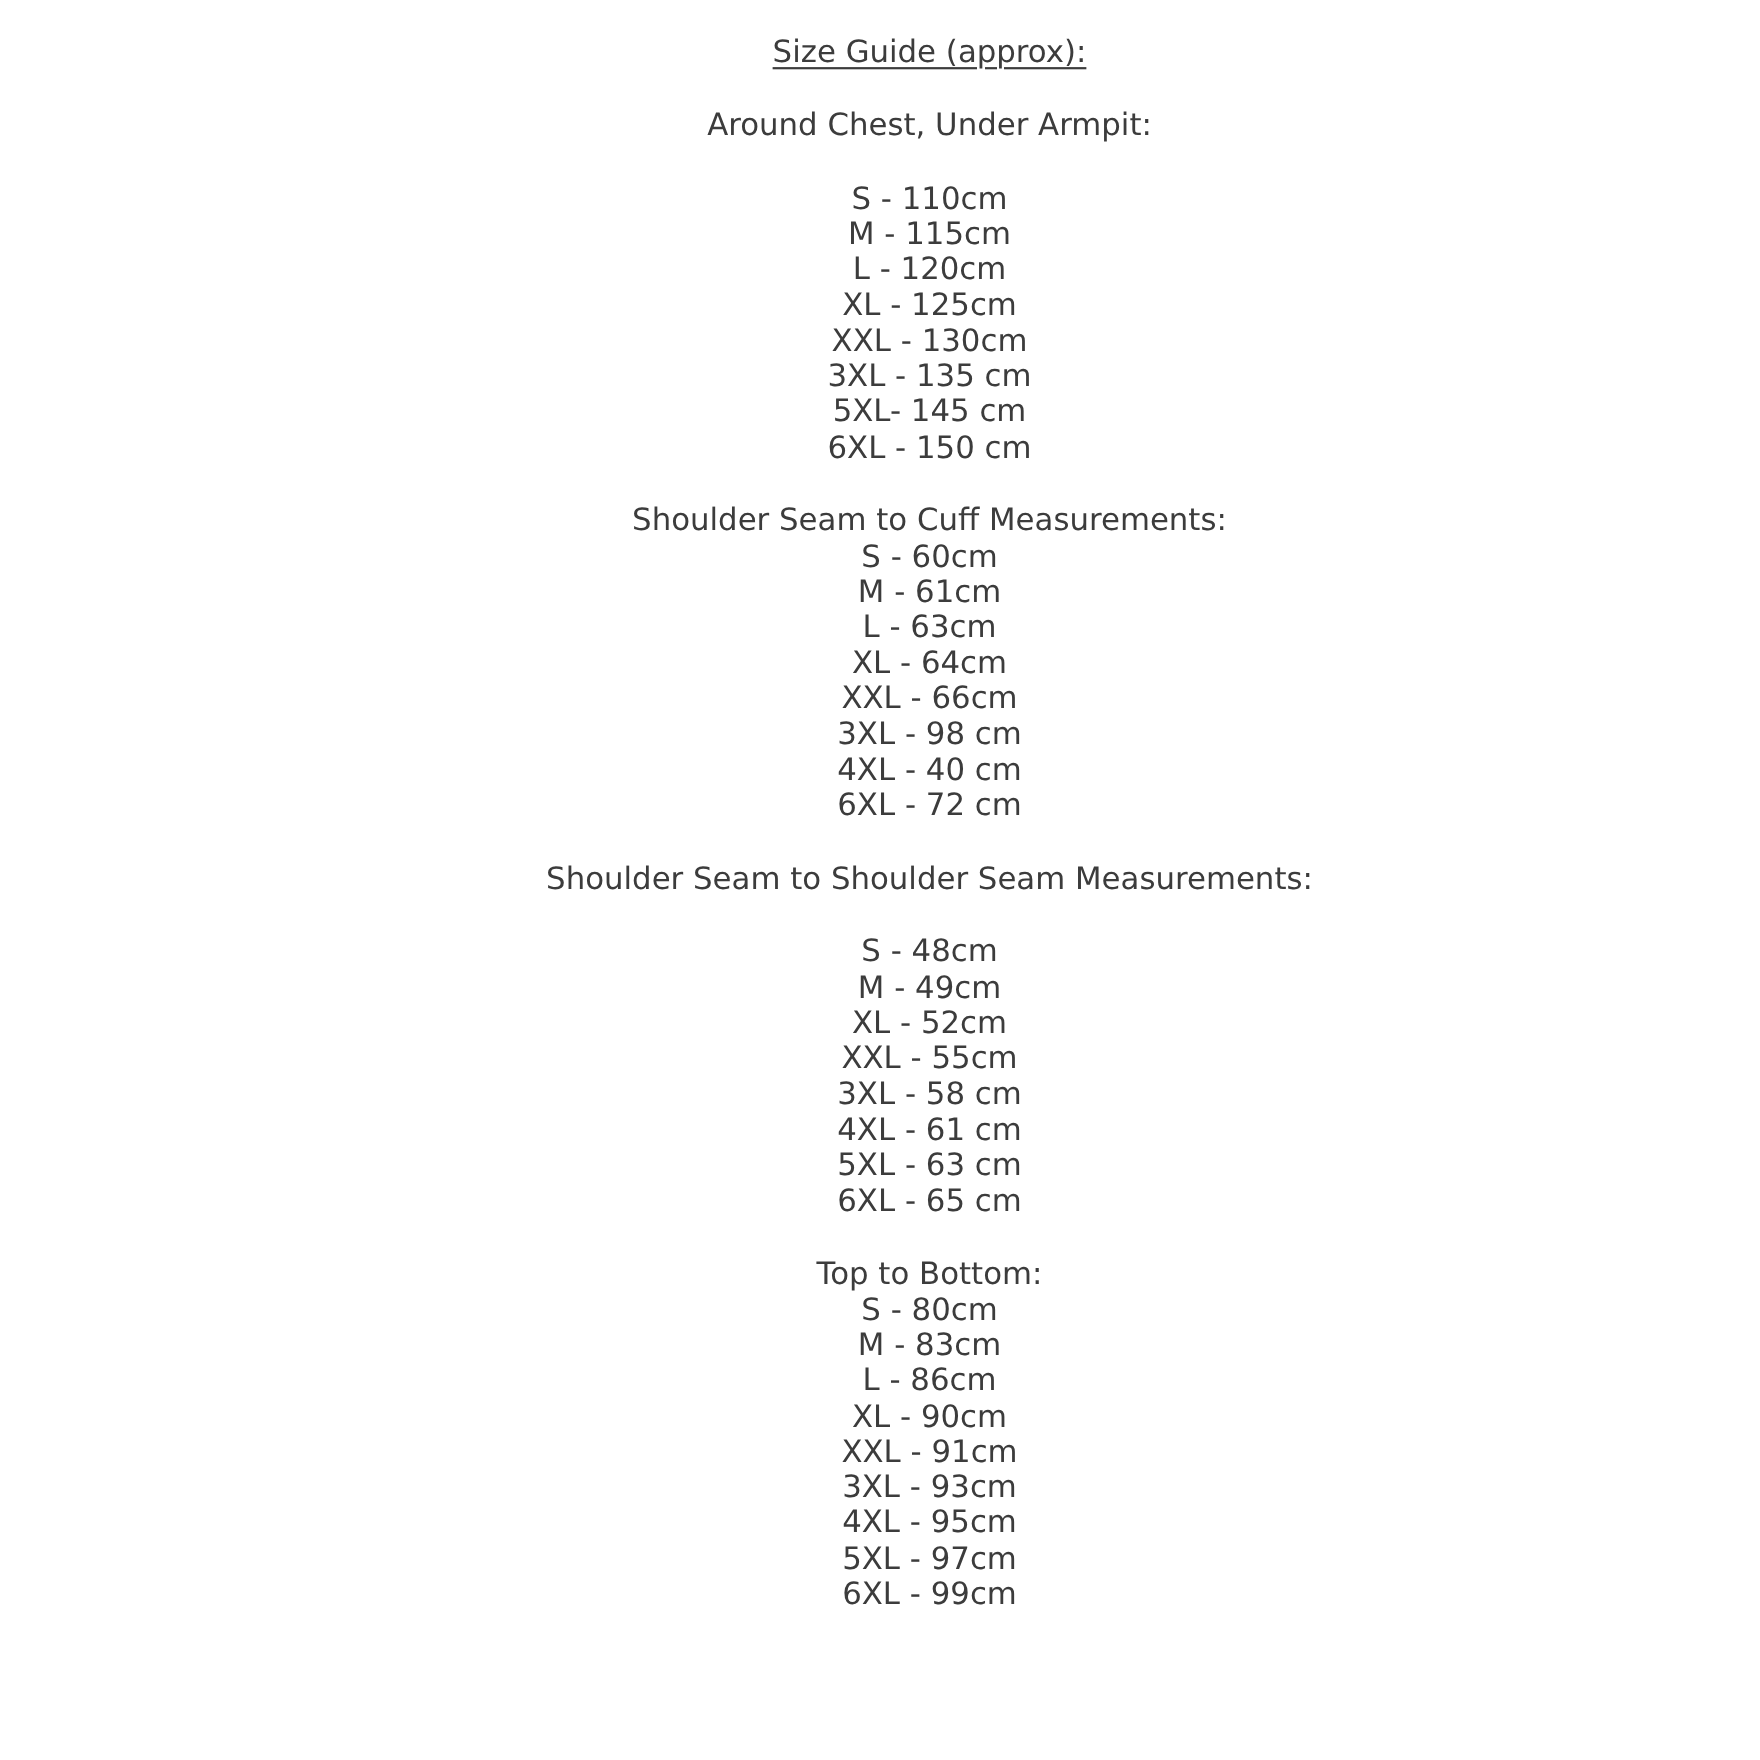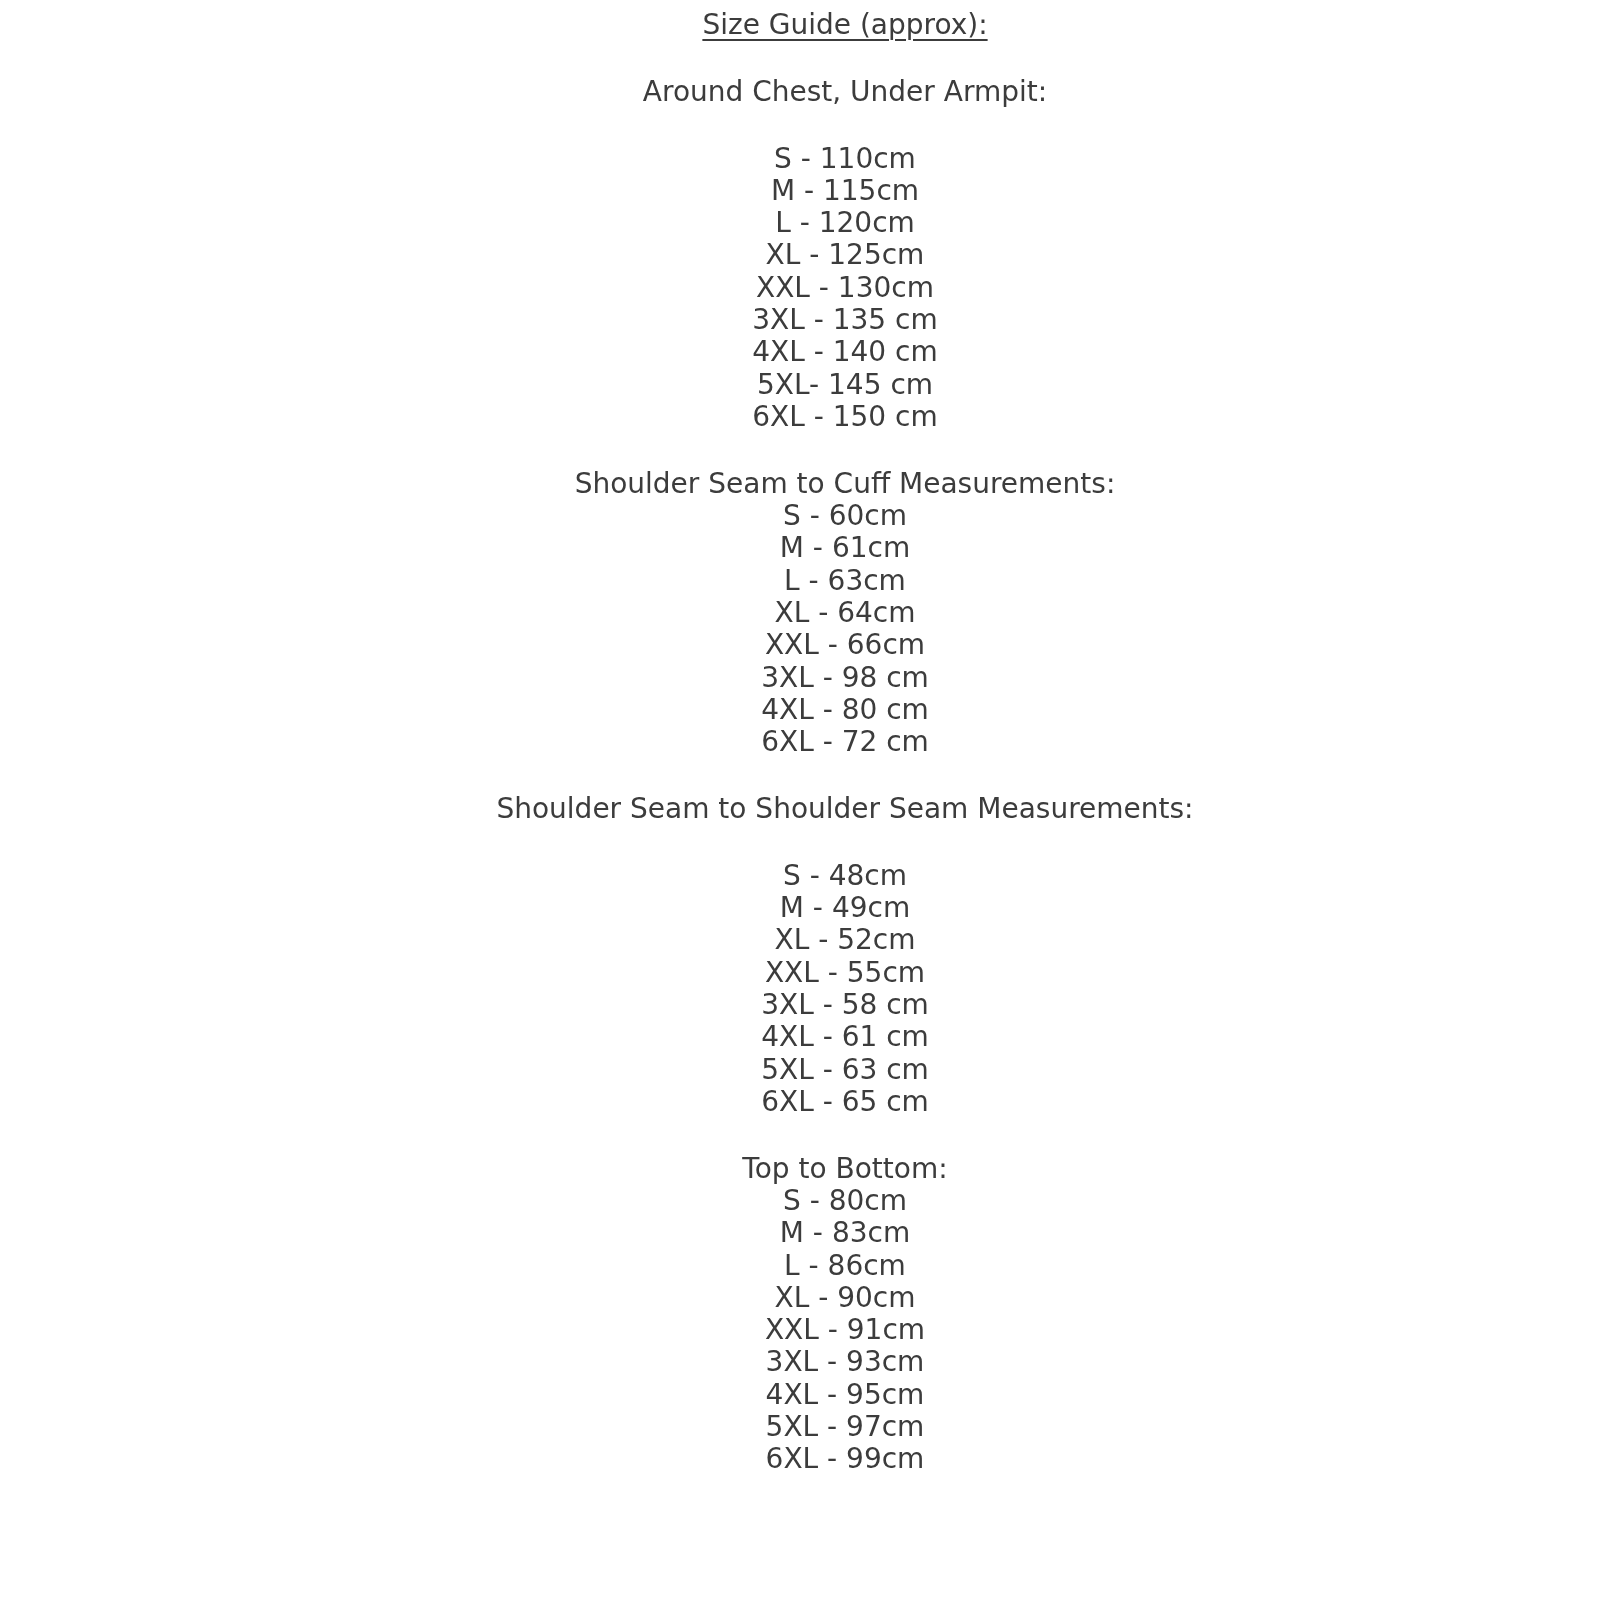--- a/index.html
+++ b/index.html
@@ -8,21 +8,21 @@
     background: #ffffff;
   }
   body {
     width: 1600px;
     height: 1600px;
     overflow: hidden;
   }
   .page {
     box-sizing: border-box;
     width: 1600px;
-    padding-top: 9px;
+    padding-top: 31px;
     padding-left: 90px;            
     font-family: "DejaVu Sans", "Liberation Sans", sans-serif;
     font-size: 28px;
     color: #3c3c3c;
     text-align: center;
   }
   .line {
     line-height: 32.3px;
     white-space: pre;
   }
@@ -44,33 +44,32 @@
   <div class="spacer"></div>
 
   <div class="line heading">Around Chest, Under Armpit:</div>
   <div class="spacer"></div>
   <div class="line">S - 110cm</div>
   <div class="line">M - 115cm</div>
   <div class="line">L - 120cm</div>
   <div class="line">XL - 125cm</div>
   <div class="line">XXL - 130cm</div>
   <div class="line">3XL - 135 cm</div>
-  <div class="line">4XL - 140 cm</div>
   <div class="line">5XL- 145 cm</div>
   <div class="line">6XL - 150 cm</div>
   <div class="spacer"></div>
 
   <div class="line heading">Shoulder Seam to Cuff Measurements:</div>
   <div class="line">S - 60cm</div>
   <div class="line">M - 61cm</div>
   <div class="line">L - 63cm</div>
   <div class="line">XL - 64cm</div>
   <div class="line">XXL - 66cm</div>
   <div class="line">3XL - 98 cm</div>
-  <div class="line">4XL - 80 cm</div>
+  <div class="line">4XL - 40 cm</div>
   <div class="line">6XL - 72 cm</div>
   <div class="spacer"></div>
 
   <div class="line heading">Shoulder Seam to Shoulder Seam Measurements:</div>
   <div class="spacer"></div>
   <div class="line">S - 48cm</div>
   <div class="line">M - 49cm</div>
   <div class="line">XL - 52cm</div>
   <div class="line">XXL - 55cm</div>
   <div class="line">3XL - 58 cm</div>

